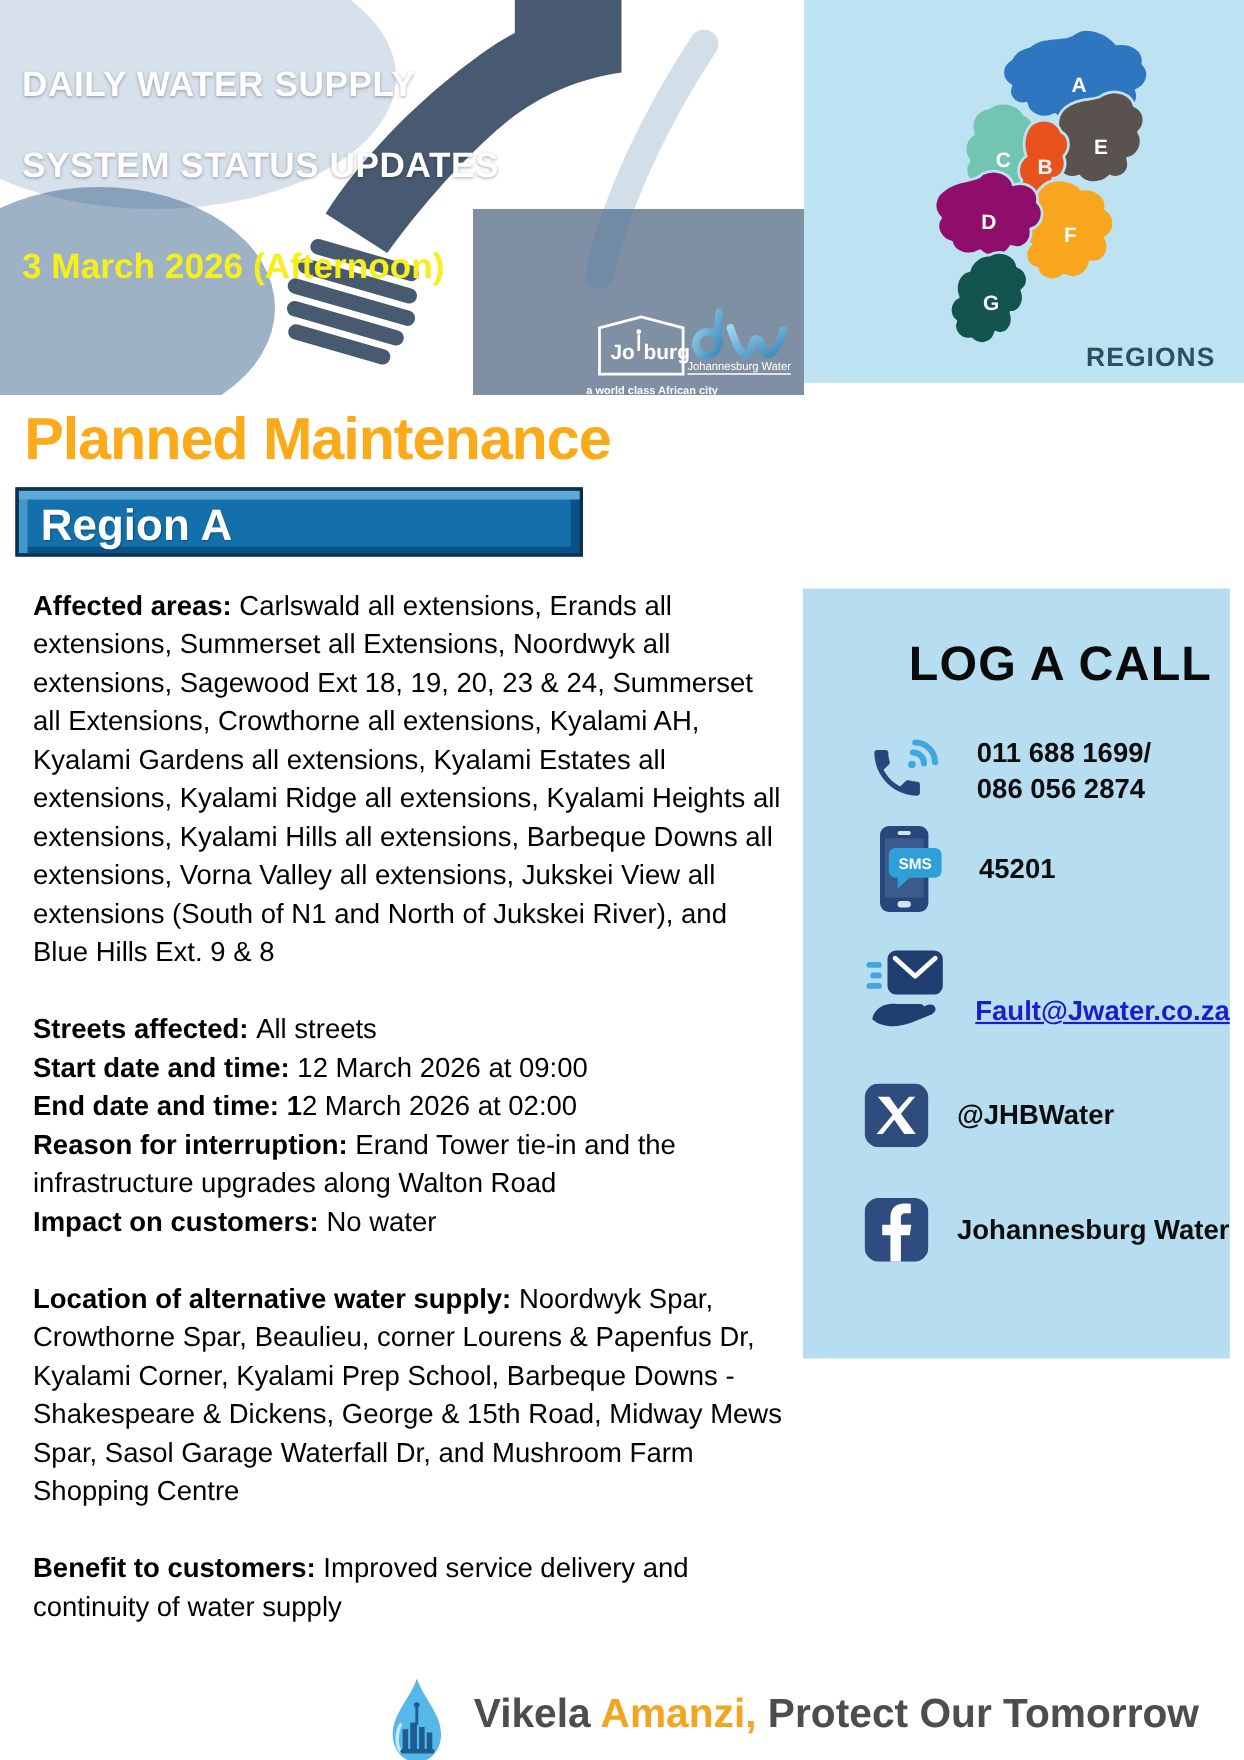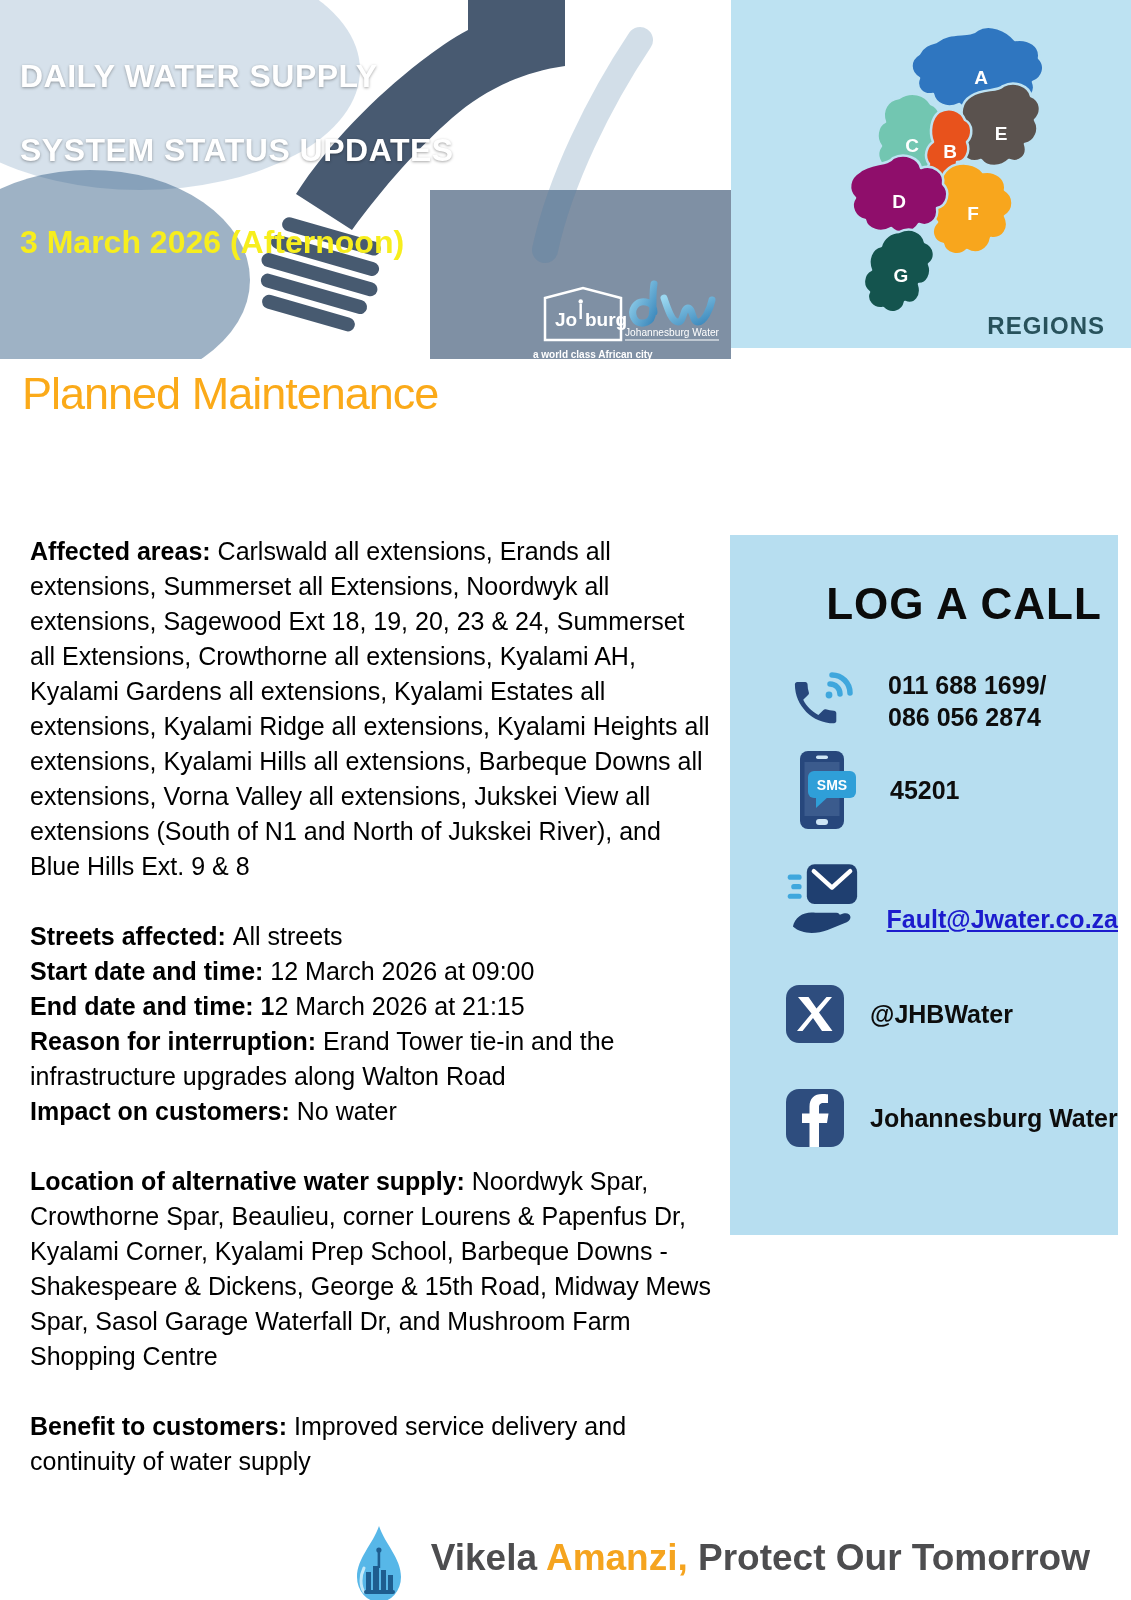--- a/index.html
+++ b/index.html
@@ -20,21 +20,21 @@
   .joburg-tagline { color:#ffffff; font-size:10px; font-weight:bold; margin-top:1px; white-space:nowrap; }
   .jw-logo { position:absolute; left:622px; top:278px; }
 
   
   .map-panel { position:absolute; left:731px; top:0; width:400px; height:348px; background:#bde2f2; }
   .map-svg { position:absolute; inset:0; }
   .map-label { position:absolute; right:26px; bottom:8px; font-size:24px; font-weight:bold; color:#28525c; letter-spacing:1px; }
   .region-letter { font-size:19px; font-weight:bold; fill:#ffffff; text-anchor:middle; }
 
   
-  .pm-heading { position:absolute; left:22px; top:368px; font-size:45px; font-weight:normal; color:#fbaa19; letter-spacing:-1px;text-align:center; }
+  .pm-heading { position:absolute; left:22px; top:368px; font-size:54px; font-weight:bold; color:#fbaa19; letter-spacing:-1px;text-align:center; }
   .banner { position:absolute; left:14px; top:443px; width:516px; height:63px; background:#1470ab;
             border:3px solid #0e3050;
             box-shadow: inset 0 10px 0 -2px #5fa9d6, inset 10px 0 0 -2px #4596c9,
                         inset -10px 0 0 -2px #0c5185, inset 0 -8px 0 -2px #0c5185; }
   .banner span { display:block; padding:10px 0 0 20px; color:#ffffff; font-size:40px; font-weight:bold; text-shadow:1px 1px 1px rgba(0,0,0,.3); }
 
   
   .text-col { position:absolute; left:30px; top:534px; width:684px; font-size:25px; line-height:35px; color:#000000; }
   .text-col p { margin:0; }
   .text-col .para { margin-bottom:35px; }
@@ -126,28 +126,31 @@
       <text class="region-letter" x="168" y="208">D</text>
       <text class="region-letter" x="270" y="140">E</text>
       <text class="region-letter" x="242" y="220">F</text>
       <text class="region-letter" x="170" y="282">G</text>
     </svg>
     <div class="map-label">REGIONS</div>
   </div>
 
   <div class="pm-heading">Planned Maintenance</div>
 
+  <div class="banner">
+    <span>Region A</span>
+  </div>
 
   <div class="text-col">
     <p class="para"><span class="lbl">Affected areas: </span><span>Carlswald all extensions, Erands all extensions, Summerset all Extensions, Noordwyk all extensions, Sagewood Ext 18, 19, 20, 23 &amp; 24, Summerset all Extensions, Crowthorne all extensions, Kyalami AH, Kyalami Gardens all extensions, Kyalami Estates all extensions, Kyalami Ridge all extensions, Kyalami Heights all extensions, Kyalami Hills all extensions, Barbeque Downs all extensions, Vorna Valley all extensions, Jukskei View all extensions (South of N1 and North of Jukskei River), and Blue Hills Ext. 9 &amp; 8</span></p>
 
     <div class="para">
       <p><span class="lbl">Streets affected: </span><span>All streets</span></p>
       <p><span class="lbl">Start date and time: </span><span>12 March 2026 at 09:00</span></p>
-      <p><span class="lbl">End date and time: 1</span><span>2 March 2026 at 21:15</span></p>
+      <p><span class="lbl">End date and time: 1</span><span>2 March 2026 at 02:00</span></p>
       <p><span class="lbl">Reason for interruption: </span><span>Erand Tower tie-in and the infrastructure upgrades along Walton Road</span></p>
       <p><span class="lbl">Impact on customers: </span><span>No water</span></p>
     </div>
 
     <p class="para"><span class="lbl">Location of alternative water supply: </span><span>Noordwyk Spar, Crowthorne Spar, Beaulieu, corner Lourens &amp; Papenfus Dr, Kyalami Corner, Kyalami Prep School, Barbeque Downs - Shakespeare &amp; Dickens, George &amp; 15th Road, Midway Mews Spar, Sasol Garage Waterfall Dr, and Mushroom Farm Shopping Centre</span></p>
 
     <p class="para"><span class="lbl">Benefit to customers: </span><span>Improved service delivery and continuity of water supply</span></p>
   </div>
 
   <div class="sidebar">

